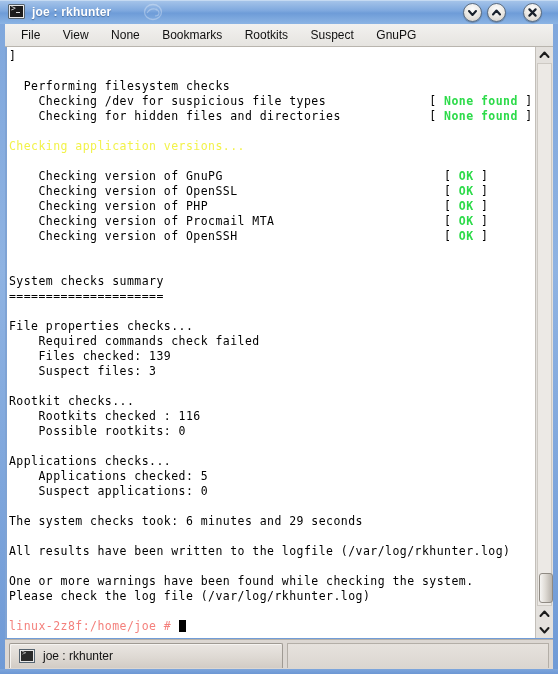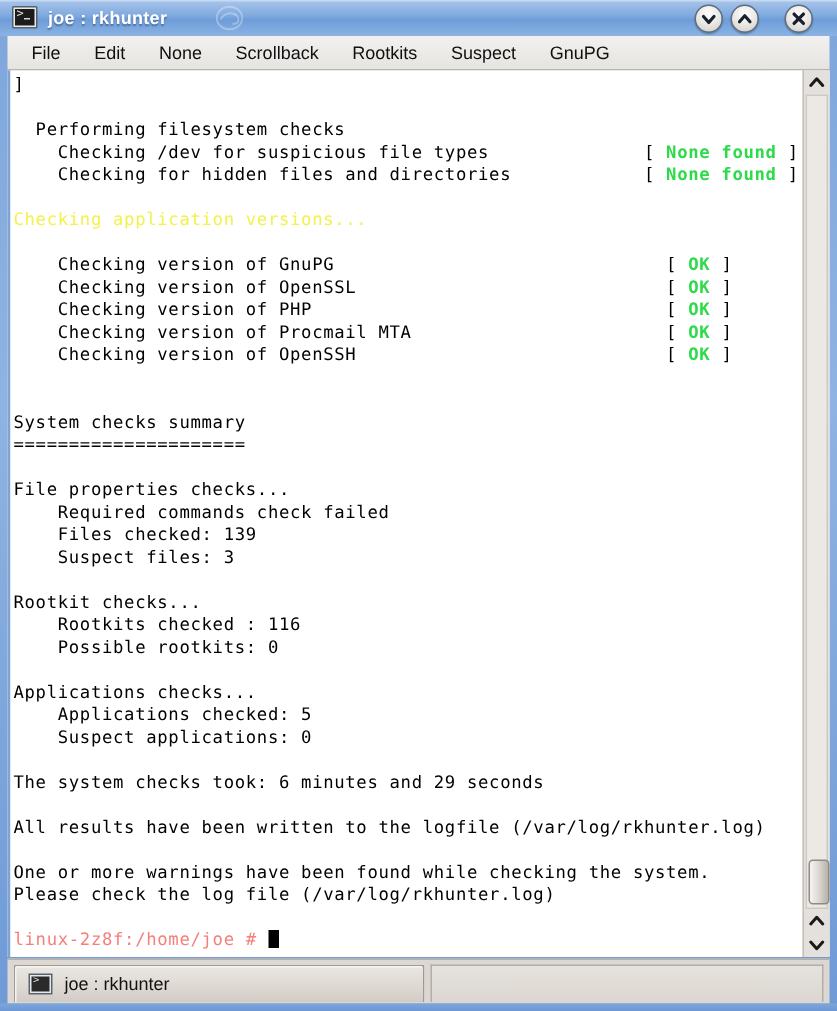--- a/index.html
+++ b/index.html
@@ -203,23 +203,23 @@
     </div>
     <div class="wbtn" id="btn-close">
       <svg width="11" height="11" viewBox="0 0 11 11">
           <path d="M2.4 2.4 L8.6 8.6 M8.6 2.4 L2.4 8.6" fill="none" stroke="#18202b" stroke-width="2.2" stroke-linecap="round"></path>
         </svg>
     </div>
   </div>
 
   <div id="menubar">
     <span class="menu-item">File</span>
-    <span class="menu-item">Edit</span>
+    <span class="menu-item">View</span>
     <span class="menu-item">None</span>
-    <span class="menu-item">Scrollback</span>
+    <span class="menu-item">Bookmarks</span>
     <span class="menu-item">Rootkits</span>
     <span class="menu-item">Suspect</span>
     <span class="menu-item">GnuPG</span>
   </div>
 
   <div id="term-wrap">
     <div id="terminal">
       <div id="screen"><div class="ln"><span>]</span></div><div class="ln"><span></span></div><div class="ln"><span>  Performing filesystem checks</span></div><div class="ln"><span>    Checking /dev for suspicious file types              [ </span><span class="green">None found</span><span> ]</span></div><div class="ln"><span>    Checking for hidden files and directories            [ </span><span class="green">None found</span><span> ]</span></div><div class="ln"><span></span></div><div class="ln"><span class="yellow">Checking application versions...</span></div><div class="ln"><span></span></div><div class="ln"><span>    Checking version of GnuPG                              [ </span><span class="green">OK</span><span> ]</span></div><div class="ln"><span>    Checking version of OpenSSL                            [ </span><span class="green">OK</span><span> ]</span></div><div class="ln"><span>    Checking version of PHP                                [ </span><span class="green">OK</span><span> ]</span></div><div class="ln"><span>    Checking version of Procmail MTA                       [ </span><span class="green">OK</span><span> ]</span></div><div class="ln"><span>    Checking version of OpenSSH                            [ </span><span class="green">OK</span><span> ]</span></div><div class="ln"><span></span></div><div class="ln"><span></span></div><div class="ln"><span>System checks summary</span></div><div class="ln"><span>=====================</span></div><div class="ln"><span></span></div><div class="ln"><span>File properties checks...</span></div><div class="ln"><span>    Required commands check failed</span></div><div class="ln"><span>    Files checked: 139</span></div><div class="ln"><span>    Suspect files: 3</span></div><div class="ln"><span></span></div><div class="ln"><span>Rootkit checks...</span></div><div class="ln"><span>    Rootkits checked : 116</span></div><div class="ln"><span>    Possible rootkits: 0</span></div><div class="ln"><span></span></div><div class="ln"><span>Applications checks...</span></div><div class="ln"><span>    Applications checked: 5</span></div><div class="ln"><span>    Suspect applications: 0</span></div><div class="ln"><span></span></div><div class="ln"><span>The system checks took: 6 minutes and 29 seconds</span></div><div class="ln"><span></span></div><div class="ln"><span>All results have been written to the logfile (/var/log/rkhunter.log)</span></div><div class="ln"><span></span></div><div class="ln"><span>One or more warnings have been found while checking the system.</span></div><div class="ln"><span>Please check the log file (/var/log/rkhunter.log)</span></div><div class="ln"><span></span></div><div class="ln"><span class="prompt">linux-2z8f:/home/joe # </span><span class="cursor"></span></div></div>
     </div>
 

